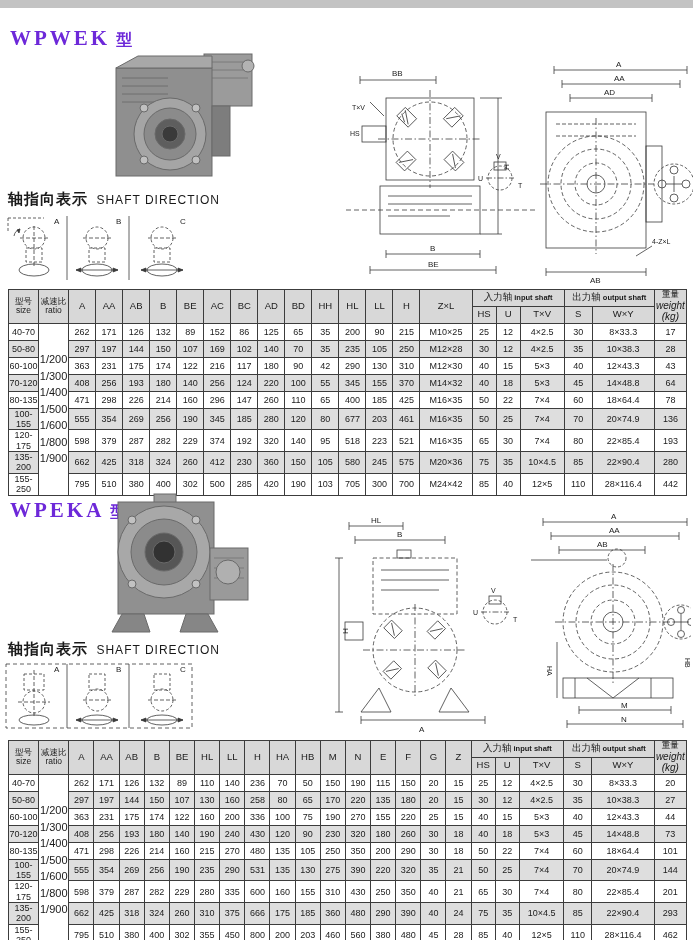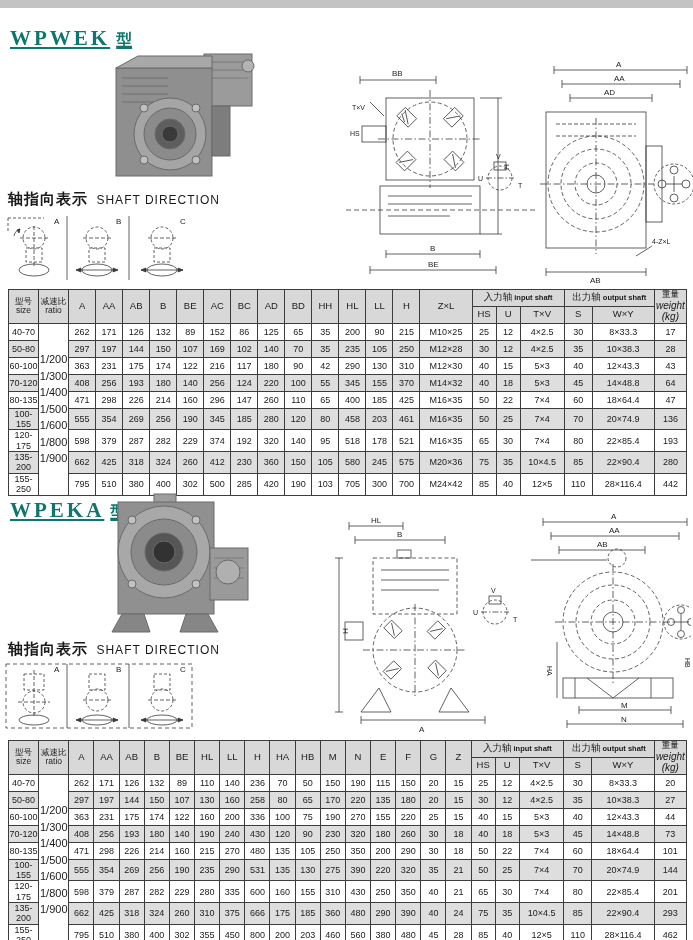--- a/index.html
+++ b/index.html
@@ -1,20 +1,20 @@
 <!DOCTYPE html>
 <html><head>
 <meta charset="utf-8">
 <style>
   html,body{margin:0;padding:0;background:#e8e8e8;}
   .sheet{position:relative;width:693px;height:940px;background:#ffffff;overflow:hidden;
          font-family:"Liberation Sans",sans-serif;color:#1a1a1a;}
   .topstrip{position:absolute;left:0;top:0;width:693px;height:8px;background:#c3c3c3;}
   .model-title{position:absolute;font-family:"Liberation Serif",serif;font-weight:bold;
-         font-size:21px;letter-spacing:3px;color:#0f766e;text-decoration:underline;}
+         font-size:21px;letter-spacing:3px;color:#6d28d9;}
   .model-title .suffix{font-size:16px;letter-spacing:0;margin-left:6px;font-weight:bold;}
   .shaft-label{position:absolute;white-space:nowrap;}
   .shaft-label .cn{font-size:15px;font-weight:bold;letter-spacing:1px;text-align:right;}
   .shaft-label .en{font-size:12px;letter-spacing:1px;margin-left:4px;margin-top:30px;}
   .dimtable{position:absolute;border-collapse:collapse;table-layout:fixed;background:#ec4899;}
   .dimtable th,.dimtable td{border:1px solid #3c3c3c;text-align:center;vertical-align:middle;
          padding:0;overflow:hidden;line-height:1.15;}
   .dimtable th{background:#d8d8d8;font-weight:normal;font-size:9.5px;}
   .dimtable td{font-size:9px;height:16px;background:#fff;}
   .dimtable tr.alt td{background:#dedede;}
@@ -384,35 +384,35 @@
           <td>65</td>
           <td>400</td>
           <td>185</td>
           <td>425</td>
           <td>M16×35</td>
           <td>50</td>
           <td>22</td>
           <td>7×4</td>
           <td>60</td>
           <td>18×64.4</td>
-          <td>47</td>
+          <td>78</td>
         </tr>
         <tr class="alt">
           <td>100-155</td>
           <td>555</td>
           <td>354</td>
           <td>269</td>
           <td>256</td>
           <td>190</td>
           <td>345</td>
           <td>185</td>
           <td>280</td>
           <td>120</td>
           <td>80</td>
-          <td>458</td>
+          <td>677</td>
           <td>203</td>
           <td>461</td>
           <td>M16×35</td>
           <td>50</td>
           <td>25</td>
           <td>7×4</td>
           <td>70</td>
           <td>20×74.9</td>
           <td>136</td>
         </tr>
@@ -422,21 +422,21 @@
           <td>379</td>
           <td>287</td>
           <td>282</td>
           <td>229</td>
           <td>374</td>
           <td>192</td>
           <td>320</td>
           <td>140</td>
           <td>95</td>
           <td>518</td>
-          <td>178</td>
+          <td>223</td>
           <td>521</td>
           <td>M16×35</td>
           <td>65</td>
           <td>30</td>
           <td>7×4</td>
           <td>80</td>
           <td>22×85.4</td>
           <td>193</td>
         </tr>
         <tr class="alt">

